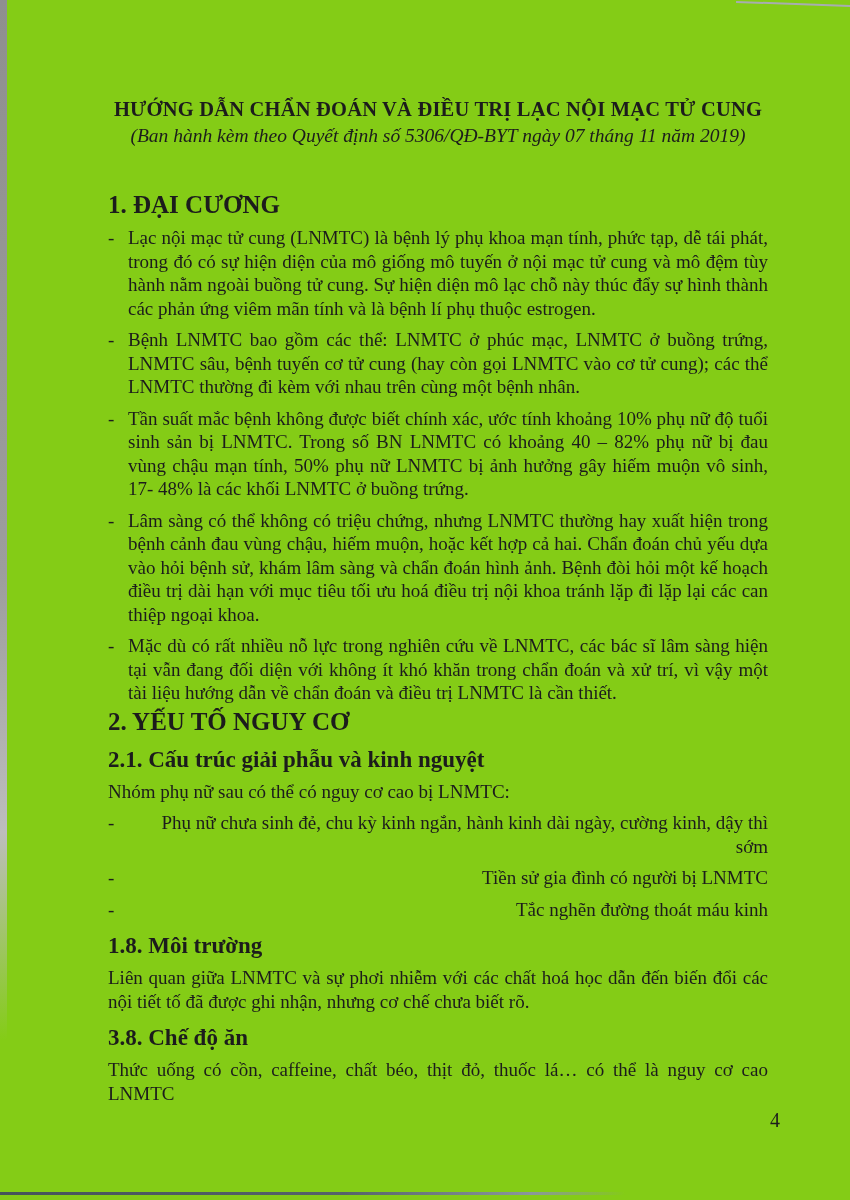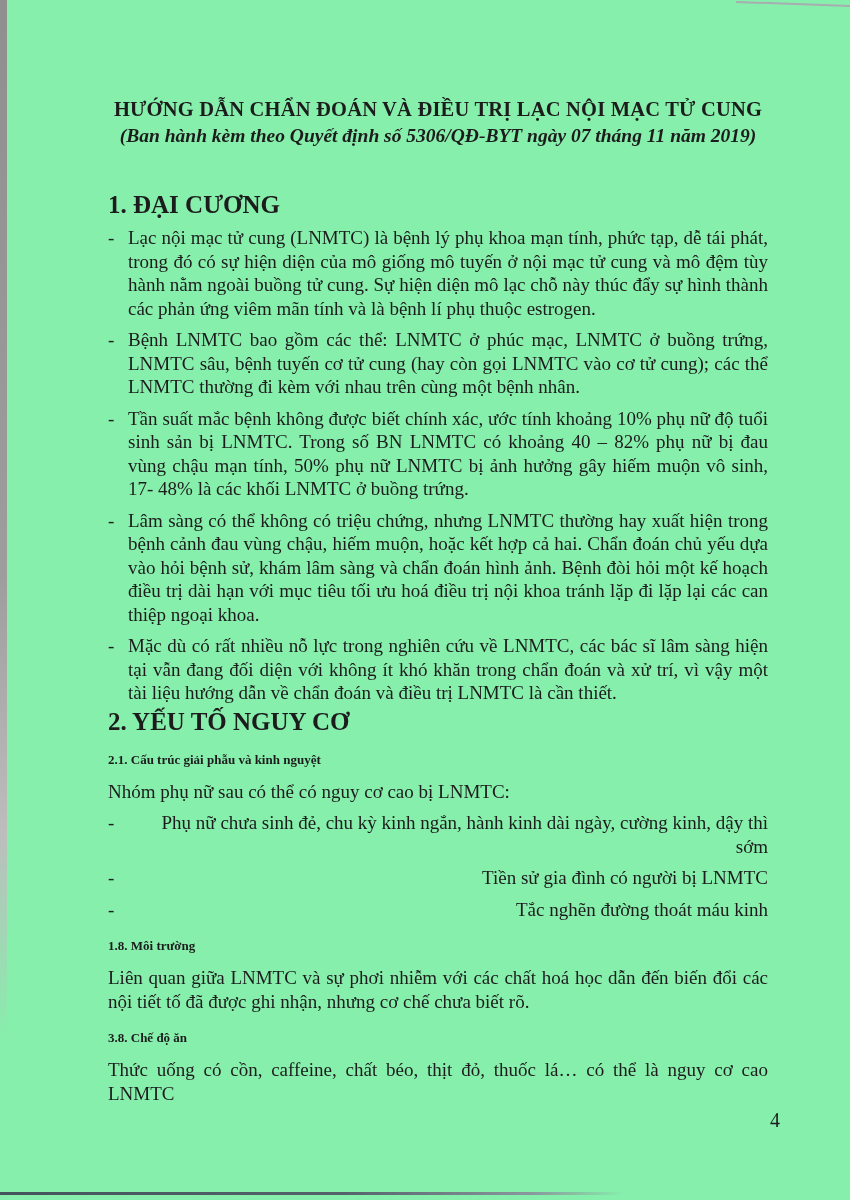--- a/index.html
+++ b/index.html
@@ -1,20 +1,20 @@
 <!DOCTYPE html>
 <html lang="vi"><head>
 <meta charset="utf-8">
 <style>
   html, body { margin: 0; padding: 0; background: #e9e9e9; }
   .page {
     position: relative;
     width: 850px;
     height: 1200px;
-    background: #86efac;
+    background: #84cc16;
     overflow: hidden;
     color: #1c1c1c;
     font-family: "Liberation Serif", "DejaVu Serif", serif;
     font-size: 19px;
     line-height: 23.5px;
   }
   
   .scan-left {
     position: absolute; left: 0; top: 0; width: 7px; height: 1040px;
     background: linear-gradient(to bottom, #8f8f8f 0%, #9d9d9d 55%, #bdbdbd 80%, rgba(205,205,205,0) 100%);
@@ -32,30 +32,30 @@
     left: 108px; top: 96px;
     width: 660px;
   }
   .doc-title {
     margin: 0; text-align: center;
     font-size: 20.5px; font-weight: bold; line-height: 26px;
     letter-spacing: 0.2px;
   }
   .doc-subtitle {
     margin: 0; text-align: center;
-    font-style: italic; font-weight: 700;
+    font-style: italic; font-weight: 400;
     font-size: 19.5px; line-height: 27px;
   }
   .h-sec {
     margin: 0; font-size: 25px; font-weight: bold; line-height: 26px;
   }
   .h1-sec { margin-top: 43px; }
   .h2-sec { margin-top: 4px; }
   .h-sub {
-    margin: 12px 0 0 0; font-size: 13px; font-weight: bold; line-height: 25px;
+    margin: 12px 0 0 0; font-size: 23px; font-weight: bold; line-height: 25px;
   }
   .para {
     margin: 8px 0 0 0; text-align: justify;
   }
   .dash-list { margin: 8px 0 0 0; padding: 0; list-style: none; }
   .dash-item { display: flex; margin: 0 0 8px 0; }
   .dash-item:last-child { margin-bottom: 0; }
   .marker { flex: none; width: 20px; }
   .btxt { flex: 1; text-align: justify; }
   .sub .btxt { text-align: right; }

